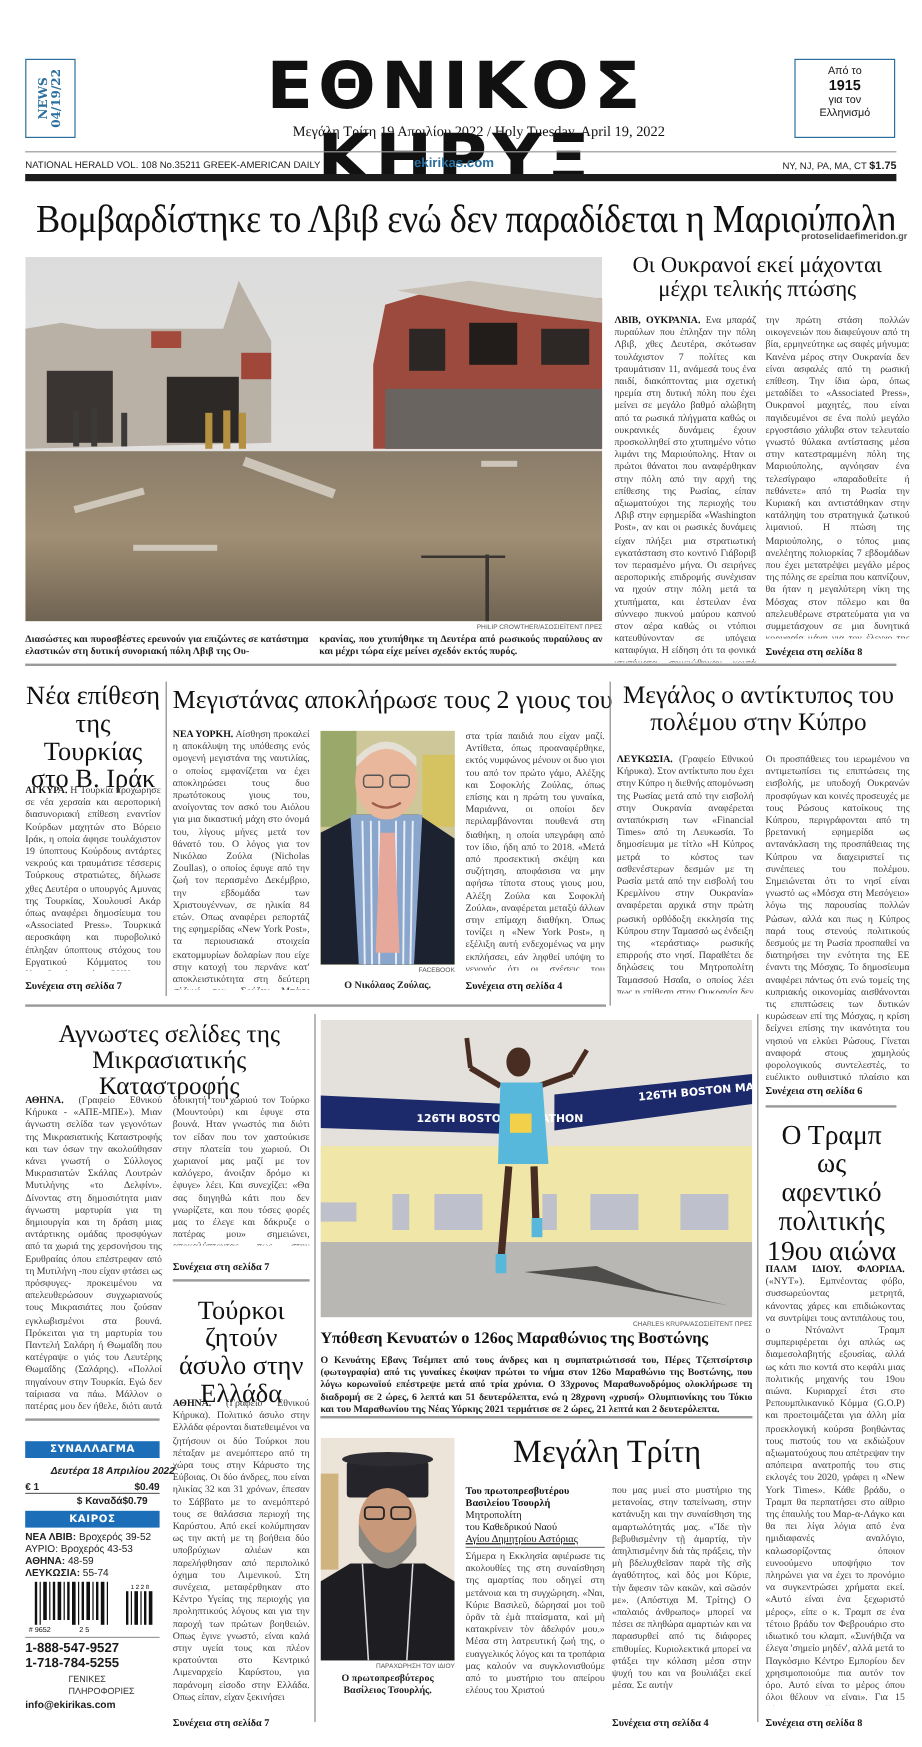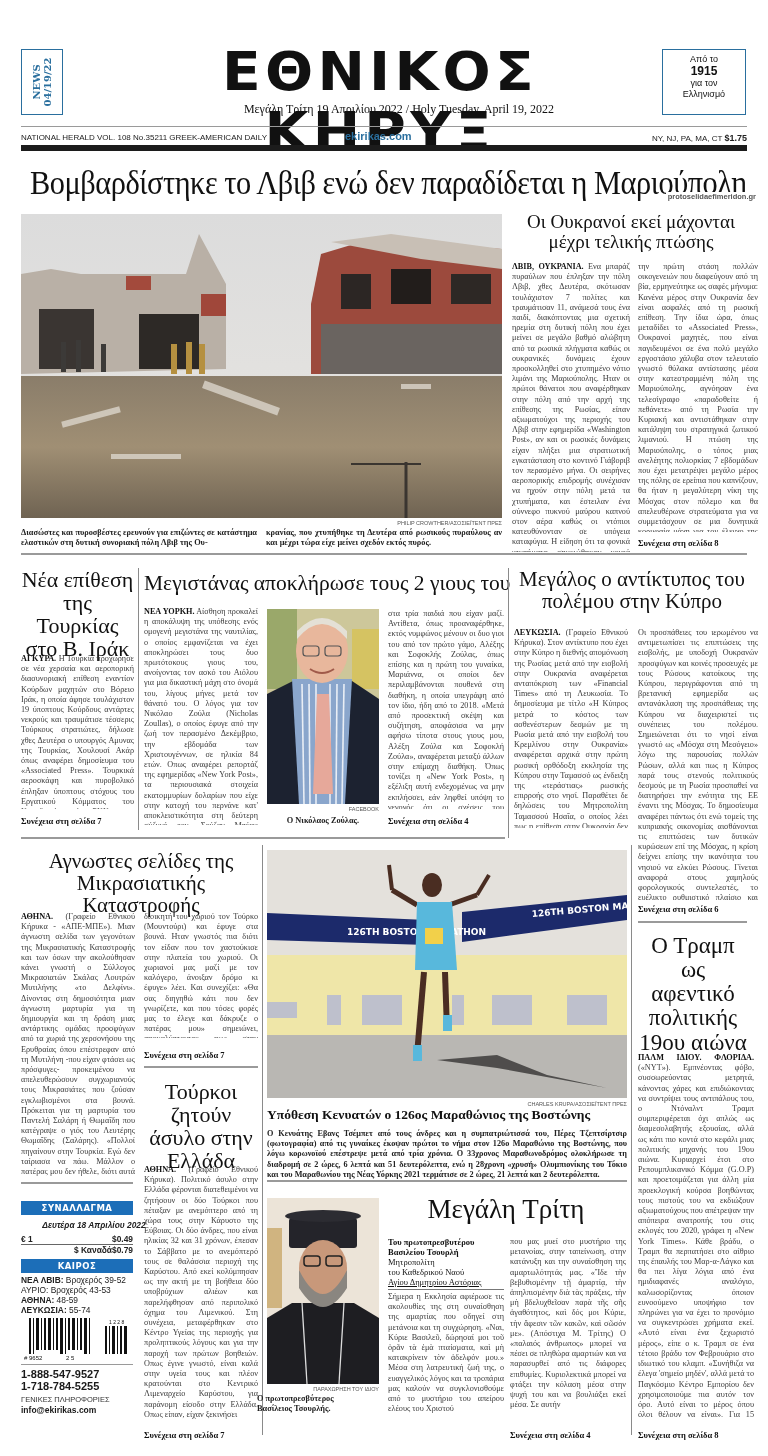--- a/index.html
+++ b/index.html
@@ -195,21 +195,21 @@
 <div class="abs cont" style="left:144px;top:1430px;">Συνέχεια στη σελίδα 7</div>
 
 <div class="hrule" style="left:21px;top:1182px;width:112px;"></div>
 <div class="abs blue-bar" style="left:21px;top:1201px;width:112px;">ΣΥΝΑΛΛΑΓΜΑ</div>
 <div class="abs sidebox" style="left:21px;top:1220px;width:112px;text-align:center;font-weight:bold;font-style:italic;margin-left:17px;">Δευτέρα 18 Απριλίου 2022</div>
 <div class="abs sidebox" style="left:21px;top:1234px;width:112px;font-weight:bold;">
   <div style="display:flex;justify-content:space-between;border-bottom:1px solid #666;">
     <span>€ 1</span>
     <span>$0.49</span>
   </div>
-  <div style="display:flex;justify-content:flex-end;">
+  <div style="display:flex;justify-content:flex-start;margin-left:43px;">
     <span>$ Καναδά</span>
     <span>$0.79</span>
   </div>
 </div>
 <div class="abs blue-bar" style="left:21px;top:1259px;width:112px;">ΚΑΙΡΟΣ</div>
 <div class="abs sidebox" style="left:21px;top:1275px;width:115px;">
   <div><b>ΝΕΑ ΛΒΙΒ:</b> <span>Βροχερός 39-52</span></div>
   <div><span>ΑΥΡΙΟ:</span> <span>Βροχερός 43-53</span></div>
   <div><b>ΑΘΗΝΑ:</b> <span>48-59</span></div>
   <div><b>ΛΕΥΚΩΣΙΑ:</b> <span>55-74</span></div>
@@ -242,21 +242,21 @@
     </g>
     <text x="3" y="42" font-size="6" font-family="Liberation Sans, sans-serif" fill="#111"># 9652</text>
     <text x="45" y="42" font-size="6" font-family="Liberation Sans, sans-serif" fill="#111">2 5</text>
     <text x="88" y="6" font-size="5" font-family="Liberation Sans, sans-serif" fill="#111">1 2 2 8</text>
   </svg>
 </div>
 <div class="abs rule-thin" style="left:21px;top:1364px;width:112px;"></div>
 <div class="abs" style="left:21px;top:1368px;width:115px;font-family:'Liberation Sans',sans-serif;">
   <div style="font-weight:bold;font-size:11px;line-height:12px;">1-888-547-9527</div>
   <div style="font-weight:bold;font-size:11px;line-height:12px;">1-718-784-5255</div>
-  <div style="font-size:7.5px;line-height:10px;margin-top:3px;color:#333;">ΓΕΝΙΚΕΣ ΠΛΗΡΟΦΟΡΙΕΣ</div>
+  <div style="font-size:7.5px;line-height:10px;margin-top:3px;color:#333;margin-left:36px;">ΓΕΝΙΚΕΣ ΠΛΗΡΟΦΟΡΙΕΣ</div>
   <div style="font-weight:bold;font-size:8.5px;line-height:10px;">info@ekirikas.com</div>
 </div>
 
 <div class="photo" style="left:267px;top:850px;width:360px;height:248px;">
   <svg width="360" height="248" viewBox="0 0 360 248">
     <rect width="360" height="248" fill="#e4e1dc"></rect>
     <rect x="0" y="105" width="360" height="80" fill="#efe6a8"></rect>
     <rect x="0" y="185" width="360" height="63" fill="#b9b7b3"></rect>
     <g fill="#b9bcd0" opacity="0.9">
       <rect x="0" y="152" width="30" height="16"></rect>
@@ -310,21 +310,21 @@
     <ellipse cx="56" cy="18" rx="38" ry="6" fill="#2c2c32"></ellipse>
     <ellipse cx="56" cy="70" rx="24" ry="28" fill="#c8987a"></ellipse>
     <path d="M32,72 Q56,120 80,72 L80,90 Q56,128 32,90 Z" fill="#8a8680"></path>
     <rect x="37" y="58" width="16" height="10" rx="3" fill="none" stroke="#222" stroke-width="1.5"></rect>
     <rect x="59" y="58" width="16" height="10" rx="3" fill="none" stroke="#222" stroke-width="1.5"></rect>
     <line x1="35" y1="105" x2="40" y2="186" stroke="#ddd" stroke-width="1.3"></line>
     <line x1="77" y1="105" x2="72" y2="186" stroke="#ddd" stroke-width="1.3"></line>
   </svg>
 </div>
 <div class="abs credit" style="left:267px;top:1386px;width:112px;">ΠΑΡΑΧΩΡΗΣΗ ΤΟΥ ΙΔΙΟΥ</div>
-<div class="abs caption" style="left:257px;top:1394px;width:112px;text-align:left;font-weight:bold;">Ο πρωτοπρεσβύτερος Βασίλειος Τσουρλής.</div>
+<div class="abs caption" style="left:267px;top:1394px;width:112px;text-align:center;font-weight:bold;">Ο πρωτοπρεσβύτερος Βασίλειος Τσουρλής.</div>
 
 <div class="abs headline" style="left:388px;top:1195px;width:236px;font-size:27px;text-align:center;">Μεγάλη Τρίτη</div>
 <div class="abs" style="left:388px;top:1237px;width:116px;font-family:'Liberation Serif',serif;font-size:8.5px;line-height:10px;color:#111;border-bottom:1px solid #777;padding-bottom:2px;">
   <div style="font-weight:bold;">Του πρωτοπρεσβυτέρου</div>
   <div style="font-weight:bold;">Βασιλείου Τσουρλή</div>
   <div>Μητροπολίτη</div>
   <div>του Καθεδρικού Ναού</div>
   <div style="text-decoration:underline;">Αγίου Δημητρίου Αστόριας</div>
 </div>
 <div class="abs body-text" style="left:388px;top:1292px;width:116px;height:142px;overflow:hidden;">Σήμερα η Εκκλησία αφιέρωσε τις ακολουθίες της στη συναίσθηση της αμαρτίας που οδηγεί στη μετάνοια και τη συγχώρηση. «Ναι, Κύριε Βασιλεῦ, δώρησαί μοι τοῦ ὁρᾶν τὰ ἐμὰ πταίσματα, καὶ μὴ κατακρίνειν τὸν ἀδελφόν μου.» Μέσα στη λατρευτική ζωή της, ο ευαγγελικός λόγος και τα τροπάρια μας καλούν να συγκλονισθούμε από το μυστήριο του απείρου ελέους του Χριστού</div>

